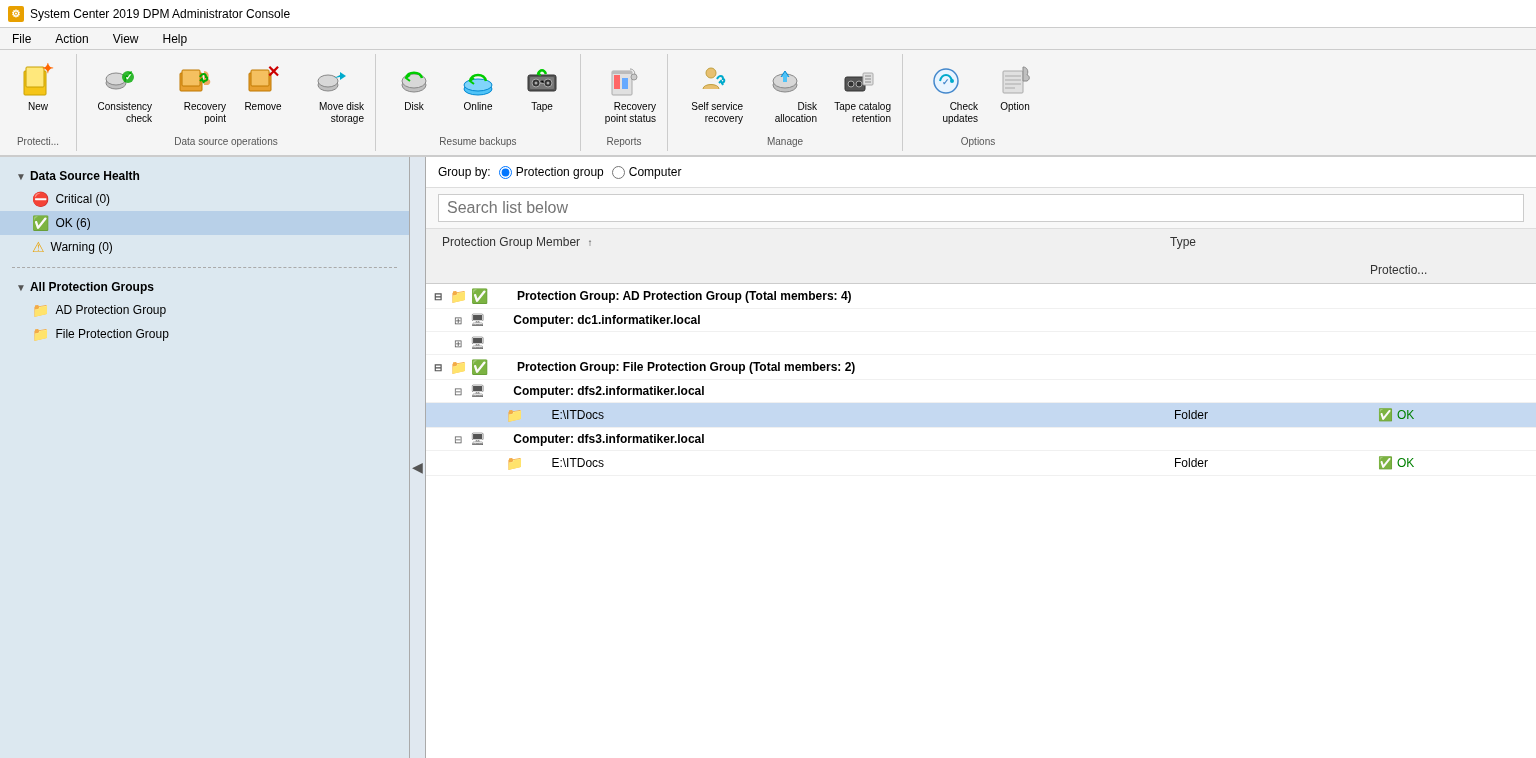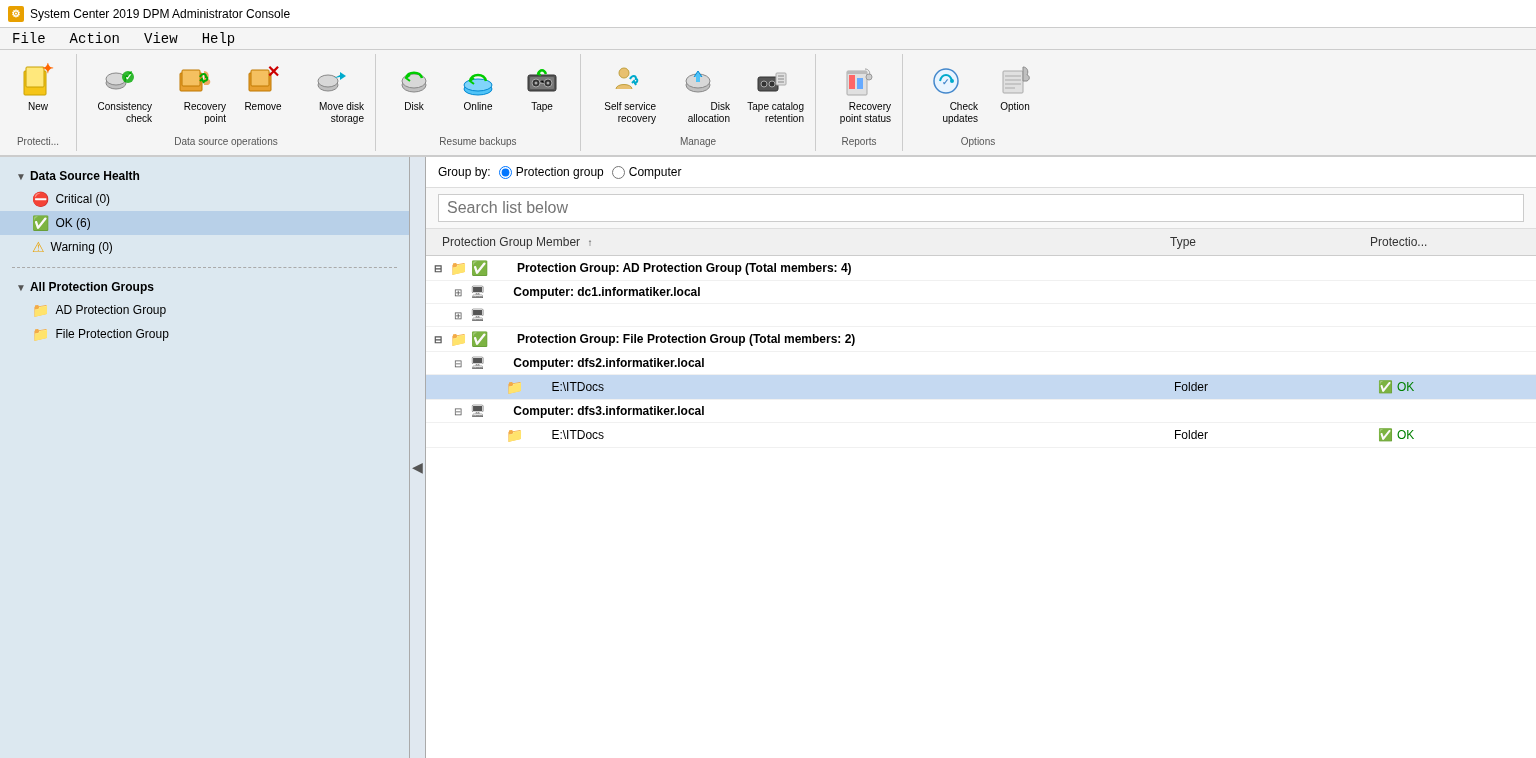--- a/index.html
+++ b/index.html
@@ -5,21 +5,21 @@
     * { margin: 0; padding: 0; box-sizing: border-box; }
     body { font-family: 'Segoe UI', Tahoma, Geneva, Verdana, sans-serif; font-size: 12px; background: #f0f0f0; width: 1536px; height: 758px; overflow: hidden; }
 
     
     #title-bar { background: #fff; border-bottom: 1px solid #ccc; padding: 4px 8px; display: flex; align-items: center; gap: 6px; height: 28px; }
     #title-bar .app-icon { width: 16px; height: 16px; background: #e8a000; border-radius: 2px; display: flex; align-items: center; justify-content: center; color: white; font-size: 10px; font-weight: bold; }
     #title-bar .title-text { font-size: 12px; color: #000; }
 
     
     #menu-bar { background: #f5f5f5; border-bottom: 1px solid #ccc; padding: 2px 8px; display: flex; gap: 16px; height: 22px; align-items: center; }
-    .menu-item { font-size: 14px; color: #000; cursor: pointer; padding: 2px 4px; font-family: Liberation Mono, monospace; }
+    .menu-item { font-size: 12px; color: #000; cursor: pointer; padding: 2px 4px; }
 
     
     #toolbar { background: #f5f5f5; border-bottom: 2px solid #ccc; padding: 4px 0; display: flex; align-items: stretch; min-height: 80px; }
     .toolbar-group { display: flex; align-items: flex-start; border-right: 1px solid #ccc; padding: 4px 8px; gap: 4px; flex-direction: column; }
     .toolbar-group-label { font-size: 10px; color: #555; text-align: center; width: 100%; margin-top: auto; padding-top: 2px; }
     .toolbar-items { display: flex; gap: 4px; align-items: flex-start; }
     .toolbar-btn { display: flex; flex-direction: column; align-items: center; width: 60px; cursor: pointer; padding: 4px 2px; border: 1px solid transparent; border-radius: 2px; background: transparent; gap: 2px; }
     .toolbar-btn .btn-icon { width: 36px; height: 36px; display: flex; align-items: center; justify-content: center; font-size: 24px; }
     .toolbar-btn .btn-label { font-size: 10px; color: #000; text-align: right; line-height: 1.2; }
     .toolbar-btn-wide { width: 70px; }
@@ -49,21 +49,21 @@
     .radio-option { display: flex; align-items: center; gap: 4px; cursor: pointer; }
 
     
     #search-bar { padding: 6px 12px; background: #f8f8f8; border-bottom: 1px solid #ddd; }
     #search-input { width: 100%; padding: 4px 8px; font-size: 12px; border: 1px solid #ccc; background: #fff; }
 
     
     #table-header { display: flex; padding: 6px 16px; background: #f0f0f0; border-bottom: 1px solid #ccc; font-size: 12px; font-weight: normal; color: #333; }
     .col-name { flex: 1; cursor: pointer; }
     .col-type { width: 200px; }
-    .col-protection { width: 150px; }
+    .col-protection { width: 150px; margin-top: 28px; }
 
     
     #table-content { flex: 1; overflow-y: auto; background: #fff; }
 
     .pg-row { padding: 4px 8px; display: flex; align-items: center; gap: 4px; font-size: 12px; border-bottom: 1px solid #f0f0f0; }
     .pg-row.pg-header { font-weight: bold; background: #fff; }
     .pg-row.pg-child { padding-left: 28px; }
     .pg-row.pg-item { padding-left: 64px; }
     .pg-row.selected-row { background: #c5d9f1; }
     .pg-row .row-name { flex: 1; margin-left: 24px; }
@@ -200,20 +200,39 @@
       </div>
     </div>
     <div class="toolbar-group-label">Resume backups</div>
   </div>
 
   <div class="toolbar-group">
     <div class="toolbar-items">
       <div class="toolbar-btn toolbar-btn-wide">
         <div class="btn-icon">
           <svg width="36" height="36" viewBox="0 0 36 36">
+            <rect x="6" y="8" width="20" height="24" rx="1" fill="#e0e0e0" stroke="#aaa" stroke-width="1"></rect>
+            <rect x="8" y="12" width="6" height="14" fill="#ff6666"></rect>
+            <rect x="16" y="15" width="6" height="11" fill="#66aaff"></rect>
+            <rect x="6" y="8" width="20" height="3" fill="#bbbbbb"></rect>
+            <path d="M24 6 C28 6 30 10 28 14" stroke="#999" stroke-width="1" fill="none"></path>
+            <circle cx="28" cy="14" r="3" fill="#cccccc" stroke="#999" stroke-width="1"></circle>
+          </svg>
+        </div>
+        <span class="btn-label">Recovery point status</span>
+      </div>
+    </div>
+    <div class="toolbar-group-label">Reports</div>
+  </div>
+
+  <div class="toolbar-group">
+    <div class="toolbar-items">
+      <div class="toolbar-btn toolbar-btn-wide">
+        <div class="btn-icon">
+          <svg width="36" height="36" viewBox="0 0 36 36">
             <circle cx="18" cy="10" r="5" fill="#e8c070" stroke="#c0a040" stroke-width="1"></circle>
             <path d="M10 26 C10 20 26 20 26 26" fill="#e8c070" stroke="#c0a040" stroke-width="1"></path>
             <path d="M24 16 C26 12 30 12 30 16 C32 16 32 20 28 20" stroke="#00aacc" stroke-width="2" fill="none"></path>
             <path d="M26 20 L28 18 L30 22" stroke="#00aacc" stroke-width="2" fill="none"></path>
           </svg>
         </div>
         <span class="btn-label">Self service recovery</span>
       </div>
       <div class="toolbar-btn toolbar-btn-wide">
         <div class="btn-icon">
@@ -235,39 +254,20 @@
             <rect x="22" y="10" width="10" height="12" rx="1" fill="#e0e0e0" stroke="#aaa" stroke-width="1"></rect>
             <line x1="24" y1="13" x2="30" y2="13" stroke="#888" stroke-width="1"></line>
             <line x1="24" y1="16" x2="30" y2="16" stroke="#888" stroke-width="1"></line>
             <line x1="24" y1="19" x2="30" y2="19" stroke="#888" stroke-width="1"></line>
           </svg>
         </div>
         <span class="btn-label">Tape catalog retention</span>
       </div>
     </div>
     <div class="toolbar-group-label">Manage</div>
-  </div>
-
-  <div class="toolbar-group">
-    <div class="toolbar-items">
-      <div class="toolbar-btn toolbar-btn-wide">
-        <div class="btn-icon">
-          <svg width="36" height="36" viewBox="0 0 36 36">
-            <rect x="6" y="8" width="20" height="24" rx="1" fill="#e0e0e0" stroke="#aaa" stroke-width="1"></rect>
-            <rect x="8" y="12" width="6" height="14" fill="#ff6666"></rect>
-            <rect x="16" y="15" width="6" height="11" fill="#66aaff"></rect>
-            <rect x="6" y="8" width="20" height="3" fill="#bbbbbb"></rect>
-            <path d="M24 6 C28 6 30 10 28 14" stroke="#999" stroke-width="1" fill="none"></path>
-            <circle cx="28" cy="14" r="3" fill="#cccccc" stroke="#999" stroke-width="1"></circle>
-          </svg>
-        </div>
-        <span class="btn-label">Recovery point status</span>
-      </div>
-    </div>
-    <div class="toolbar-group-label">Reports</div>
   </div>
 
   <div class="toolbar-group" style="border-right: none;">
     <div class="toolbar-items">
       <div class="toolbar-btn toolbar-btn-wide">
         <div class="btn-icon">
           <svg width="36" height="36" viewBox="0 0 36 36">
             <circle cx="18" cy="18" r="12" fill="#e8f4ff" stroke="#4488cc" stroke-width="1.5"></circle>
             <path d="M12 18 C14 10 22 10 24 18" stroke="#00aacc" stroke-width="2" fill="none"></path>
             <circle cx="24" cy="18" r="2" fill="#00aacc"></circle>

